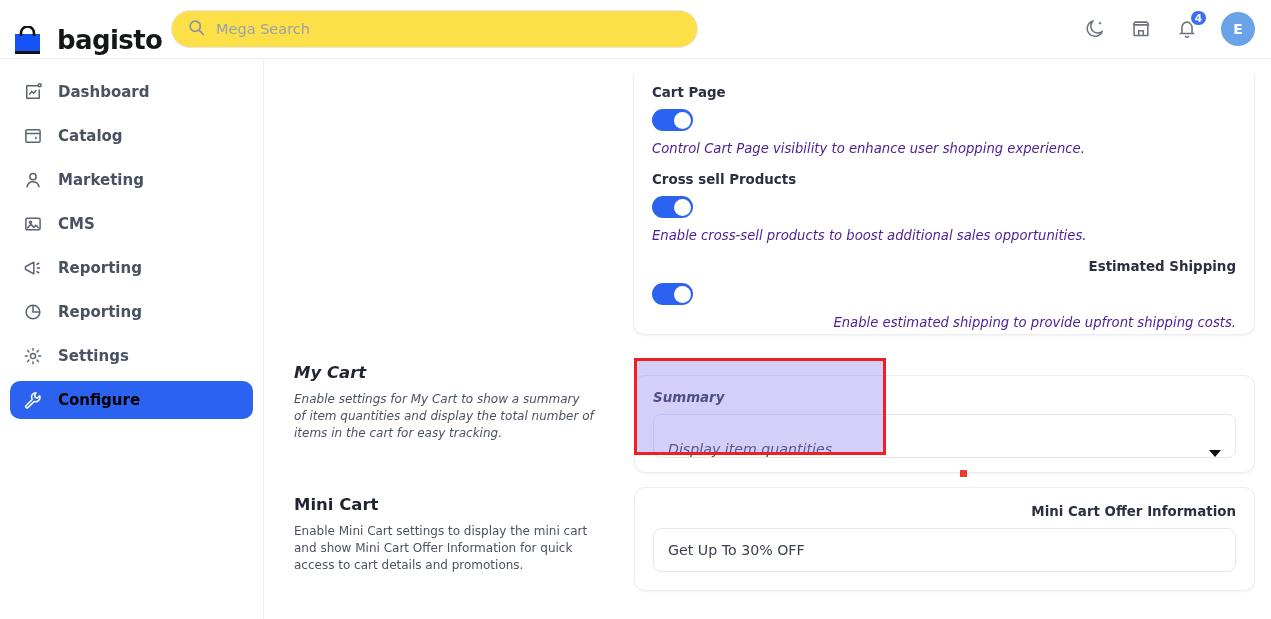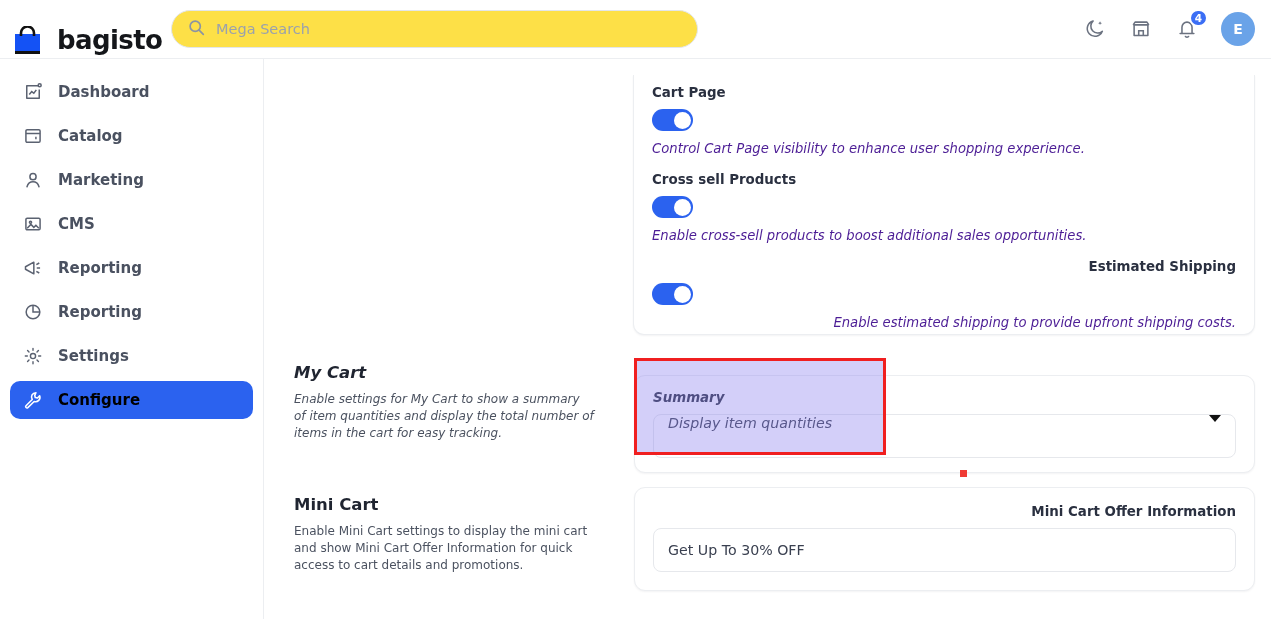--- a/index.html
+++ b/index.html
@@ -106,21 +106,21 @@
     width: 41px; height: 22px; border-radius: 11px;
     background: #2b62ef; position: relative; cursor: pointer;
   }
   .toggle .knob {
     position: absolute; top: 2.5px; right: 2.5px;
     width: 17px; height: 17px; border-radius: 50%; background: #fff;
   }
 
   .select {
     height: 44px; border: 1px solid #e6e8ec; border-radius: 8px;
-    display: flex; align-items: flex-start; justify-content: space-between;
+    display: flex; align-items: flex-end; justify-content: space-between;
     padding: 0 14px; font-size: 14.2px; color: #3a4050;
     background: #fff; cursor: pointer;
   }
   .caret { width:0; height:0; border-left:6px solid transparent; border-right:6px solid transparent; border-top:7px solid #111; }
 
   .textinput {
     height: 44px; border: 1px solid #e6e8ec; border-radius: 8px;
     display: flex; align-items: center; padding: 0 14px;
     font-size: 14.2px; color: #3a4050; background:#fff;
   }

